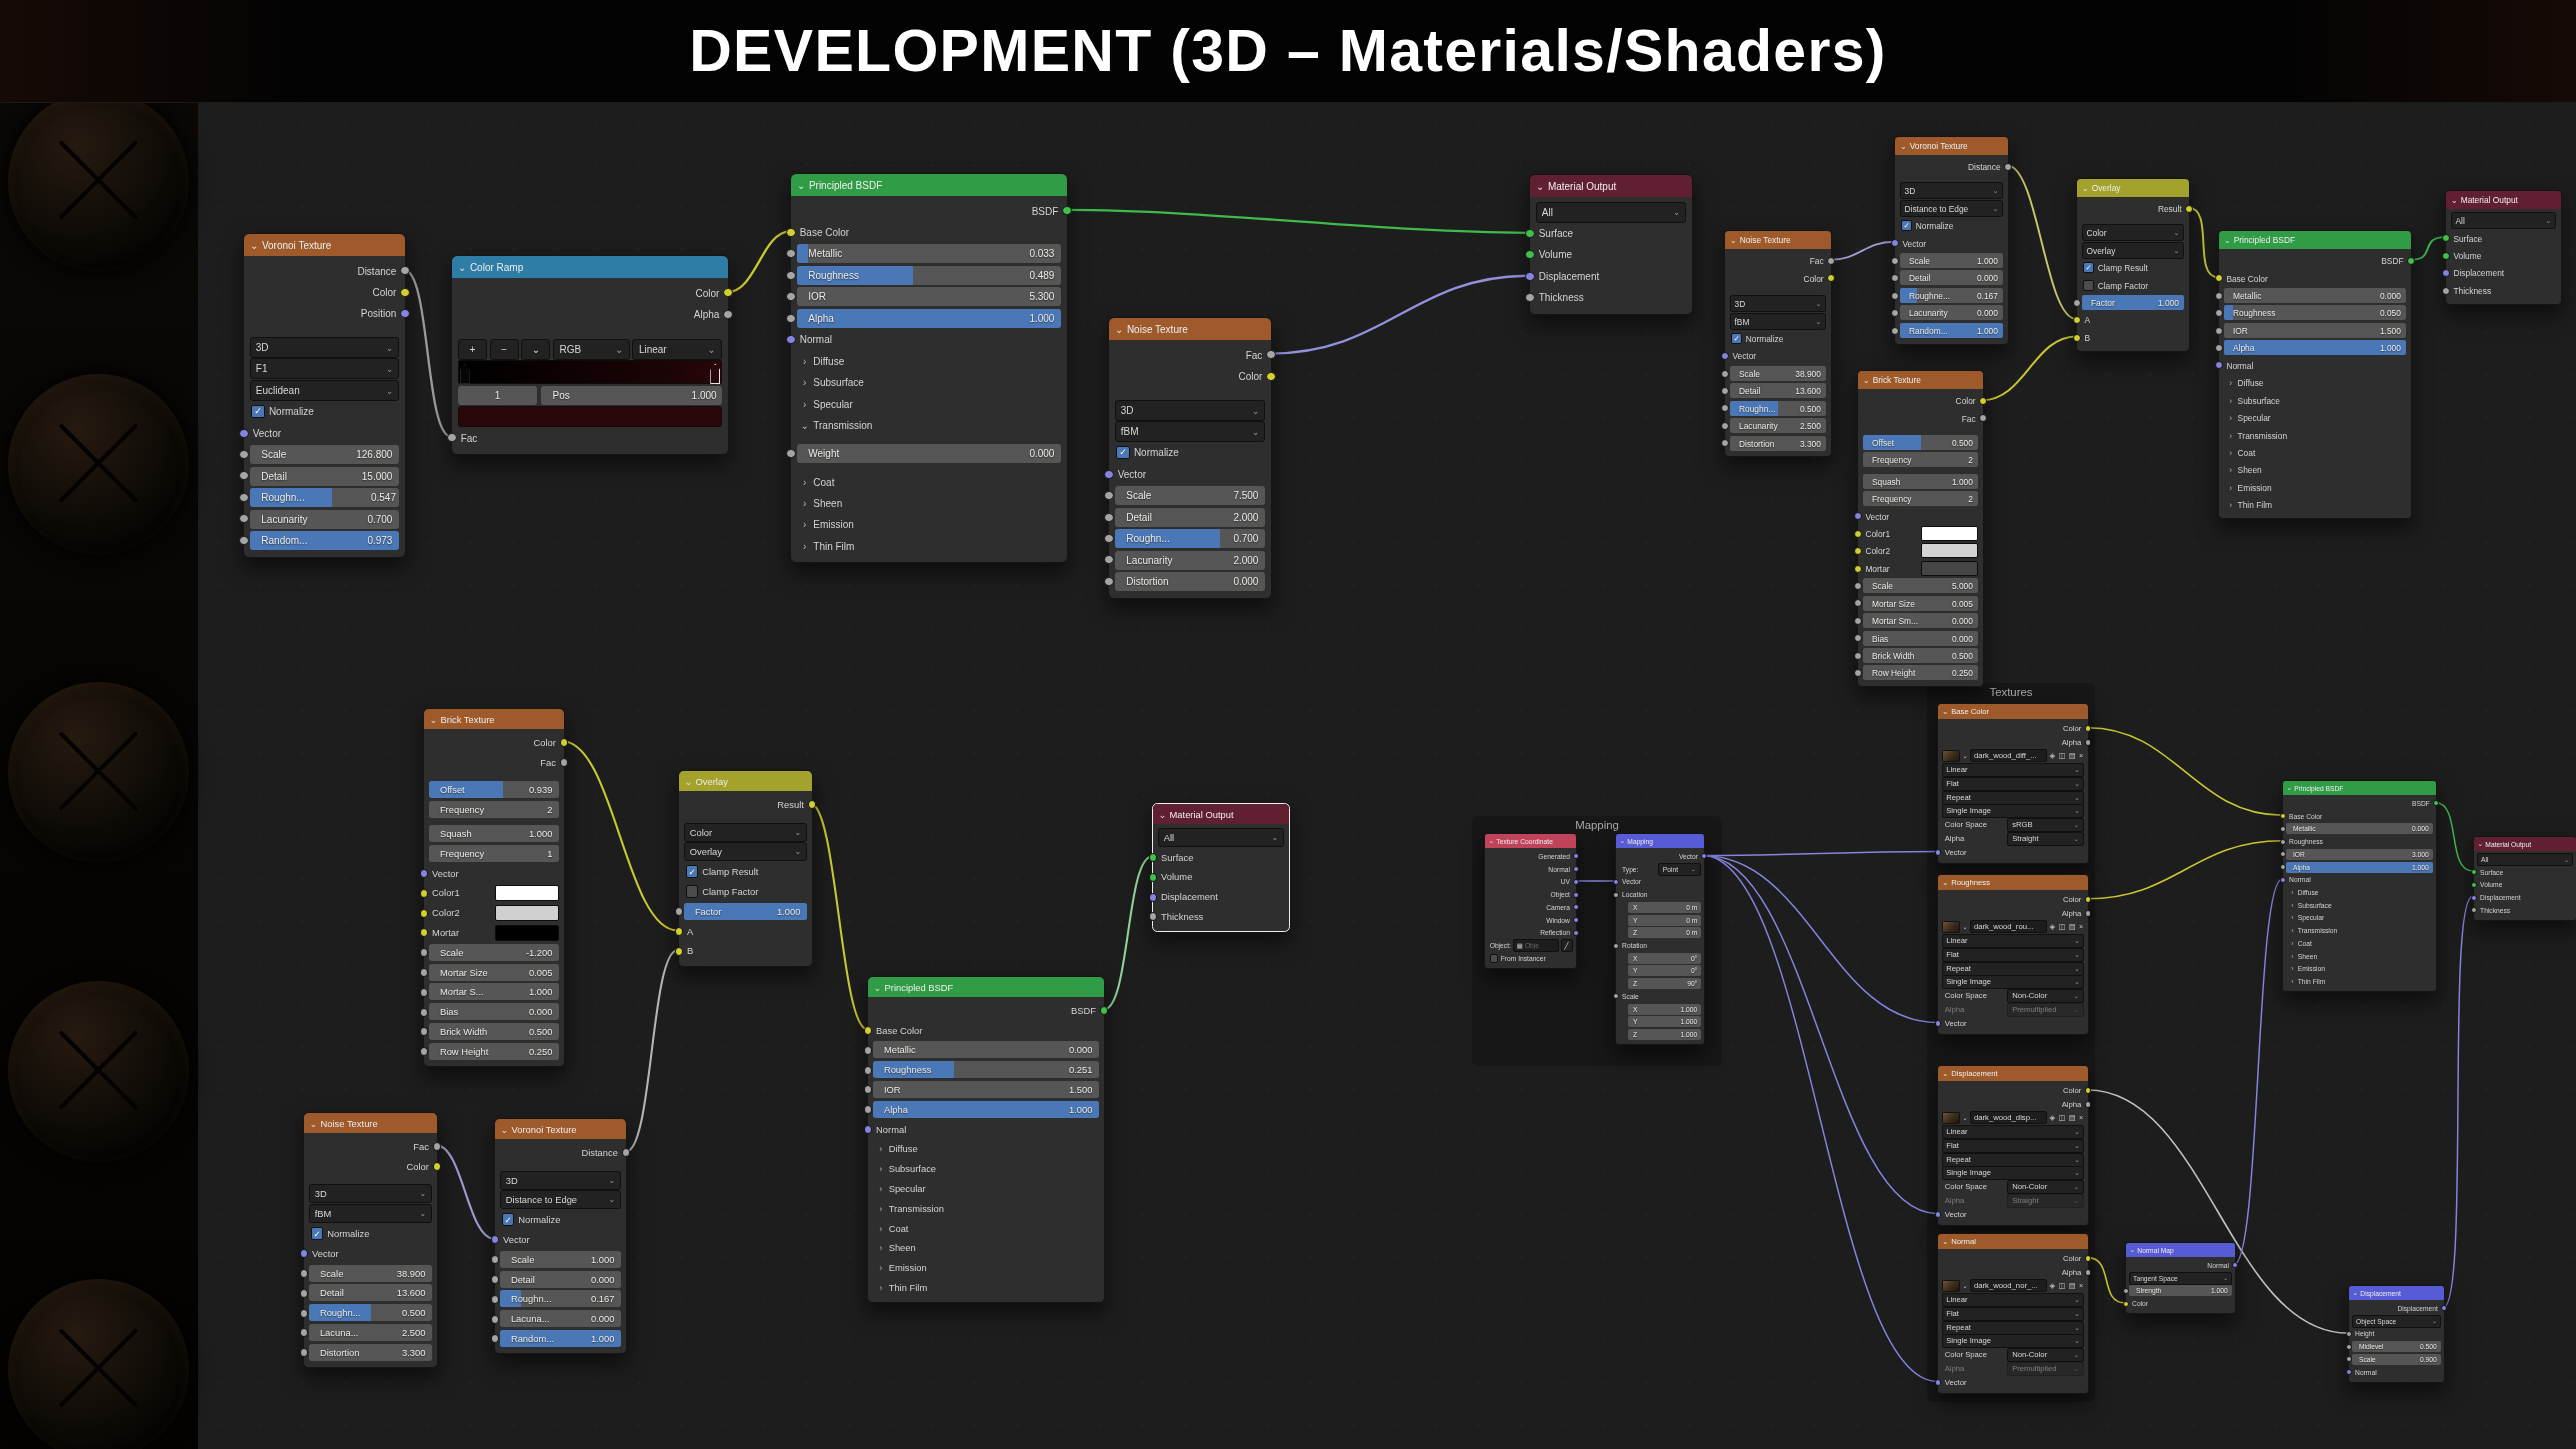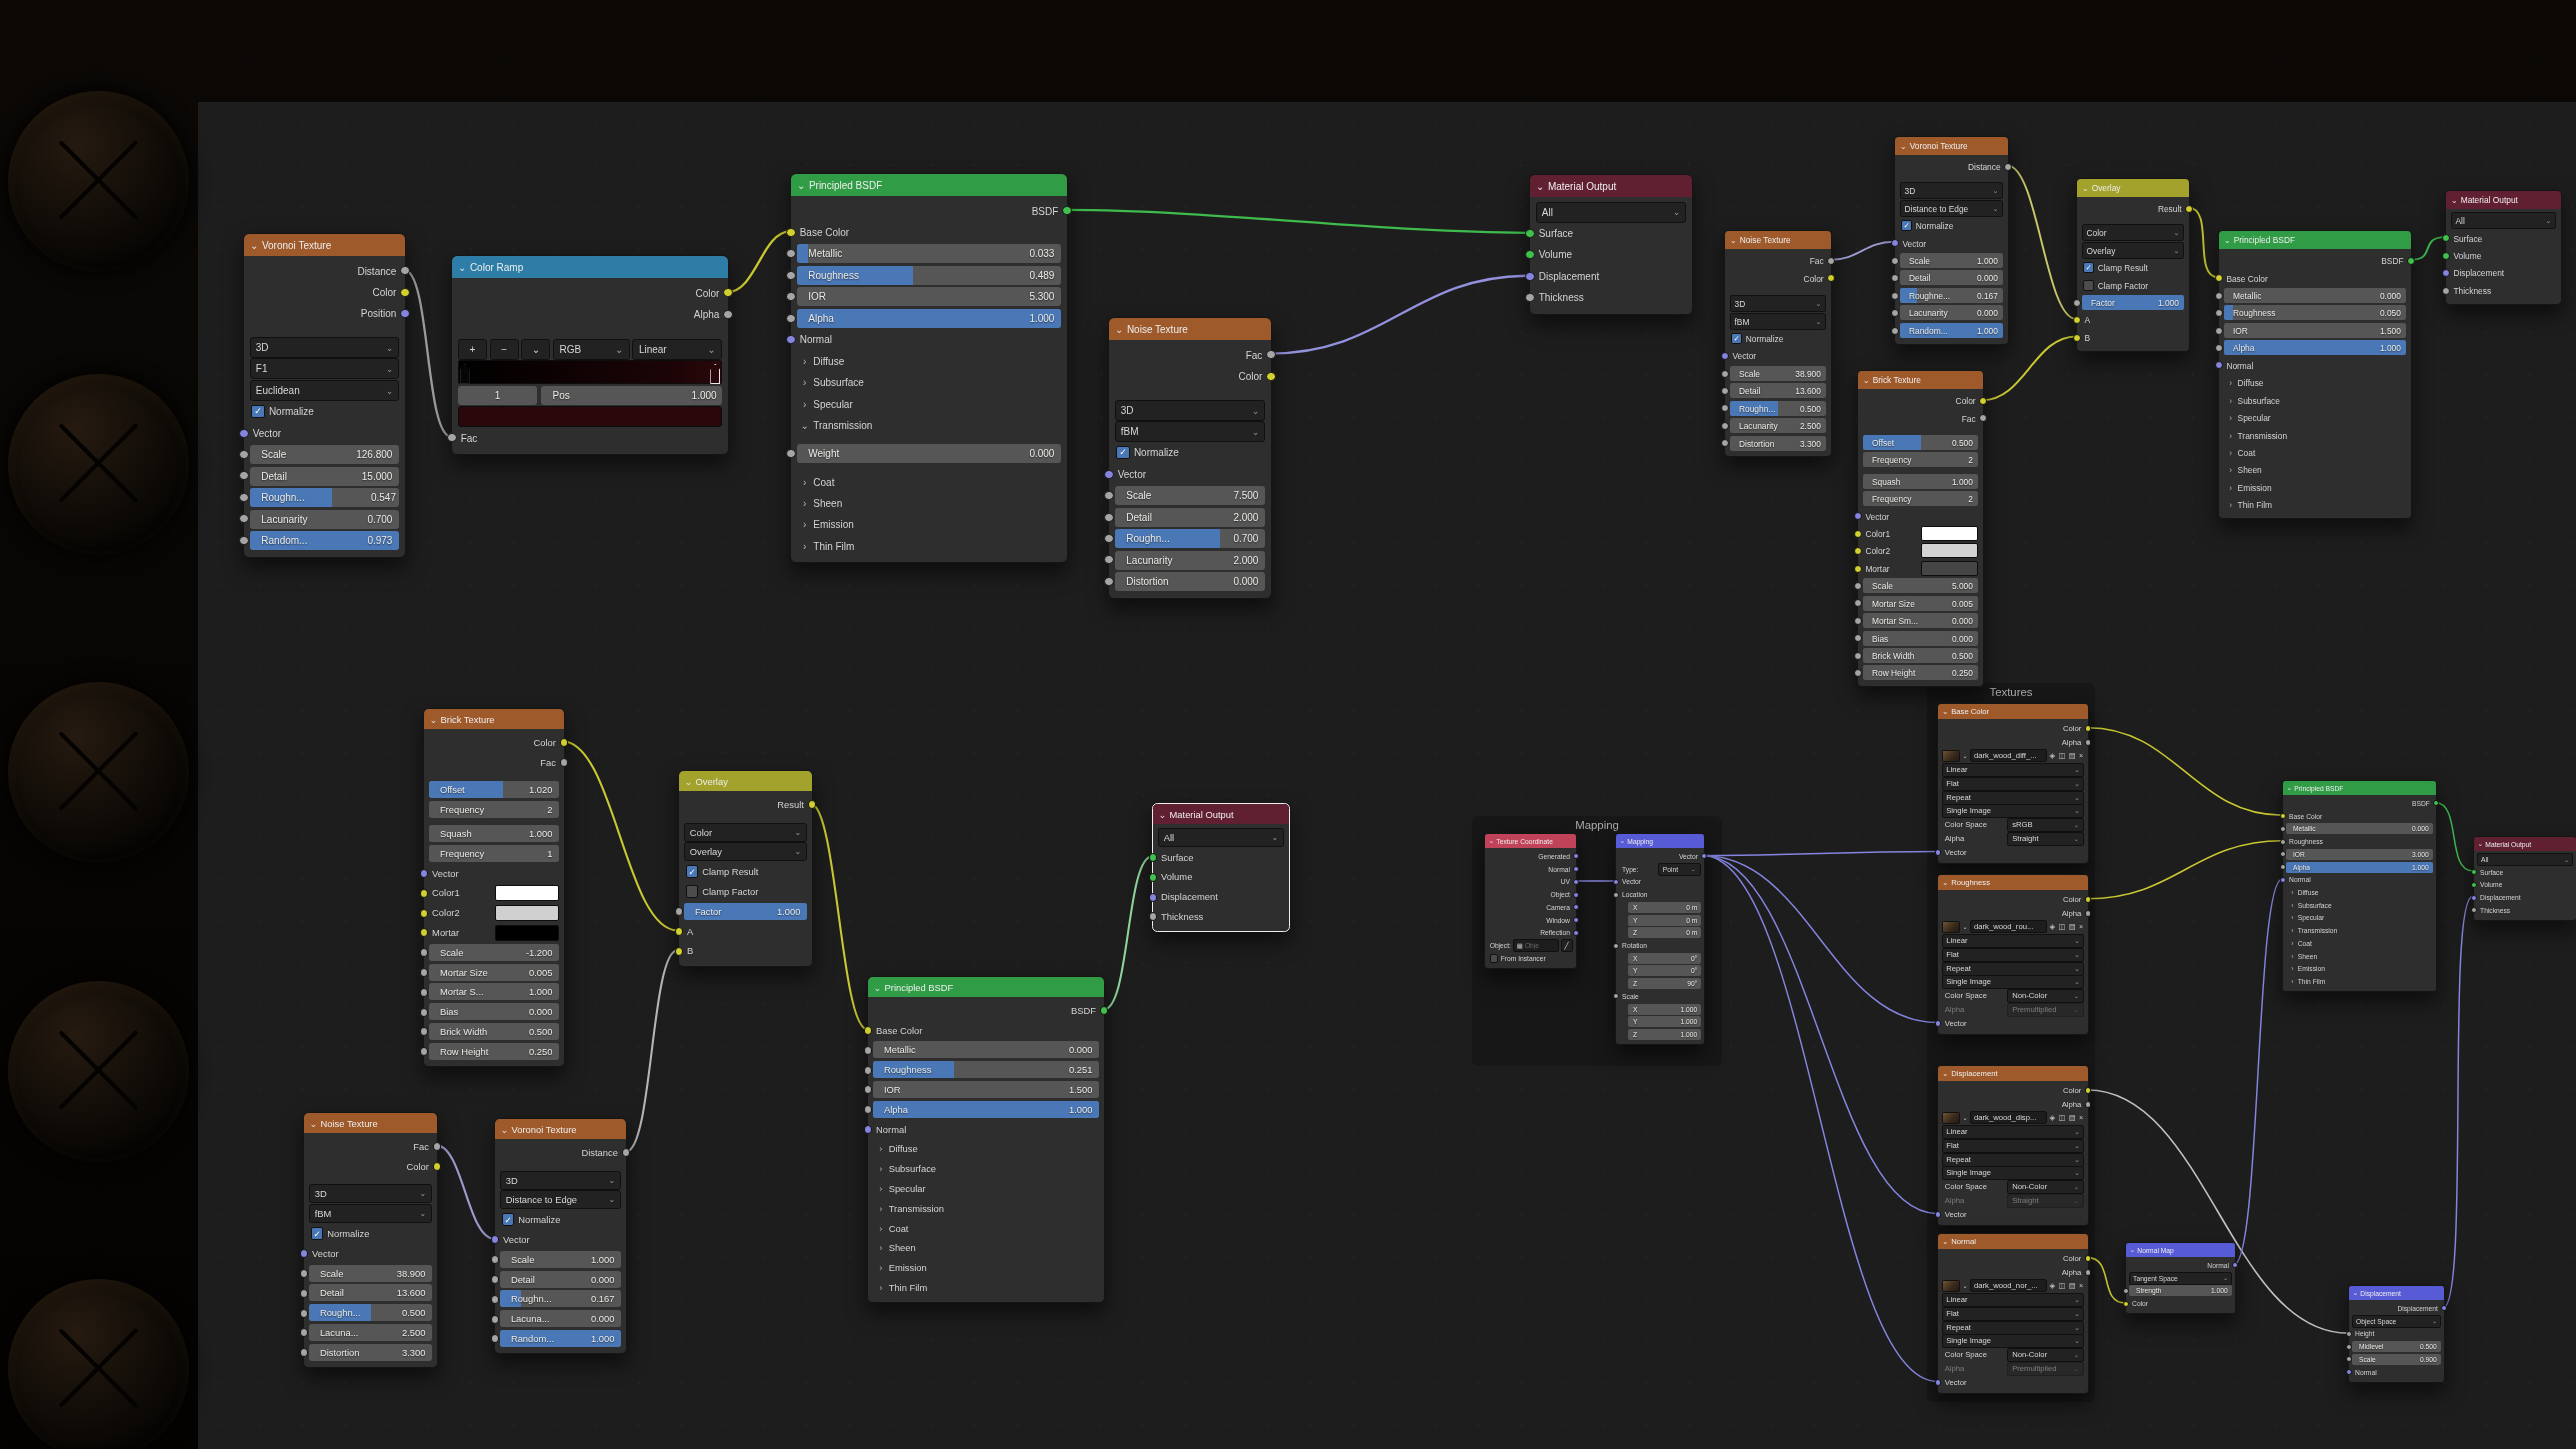--- a/index.html
+++ b/index.html
@@ -36,20 +36,23 @@
   .ddp .dchev{margin-left:auto;color:#9a9a9a;}
   .lab{color:#d4d4d4;}
   .colrow .cc{color:#b5b5b5;}
   .swb{border:0.7px solid #0d0d0d;border-radius:2px;}
 </style>
 </head>
 <body>
 
 <div class="page">
   <div class="canvas"></div>
+  <div class="titlebar">
+    <span>DEVELOPMENT (3D – Materials/Shaders)</span>
+  </div>
   <div id="decor">
       <div class="leather-btn" style="left: 8px; top: 91px; width: 181px; height: 181px;"></div>
       <div class="leather-btn" style="left: 8px; top: 374px; width: 181px; height: 181px;"></div>
       <div class="leather-btn" style="left: 8px; top: 682px; width: 181px; height: 181px;"></div>
       <div class="leather-btn" style="left: 8px; top: 981px; width: 181px; height: 181px;"></div>
       <div class="leather-btn" style="left: 8px; top: 1279px; width: 181px; height: 181px;"></div>
     </div>
   <div id="frames">
       <div class="frame" style="left: 1472px; top: 816px; width: 250px; height: 250px;">
         <div class="flabel" style="top: 2.7px; font-size: 11.4px;">Mapping</div>
@@ -804,21 +807,21 @@
           <span class="lab" style="padding-right: 2.7px;">Color</span>
         </div>
         <div class="sock" style="width: 6.7px; height: 6.7px; background: rgb(165, 165, 165); top: 49px; right: -4.4px; border-width: 1px;"></div>
         <div class="row" style="left: 5.4px; right: 5.4px; top: 45px; height: 17.4px; justify-content: flex-end;">
           <span class="lab" style="padding-right: 2.7px;">Fac</span>
         </div>
         <div class="row" style="left: 5.4px; right: 5.4px; top: 72px; height: 17.4px;">
           <div class="pill" style="width: 100%; height: 100%; border-radius: 2.7px;">
             <div class="fill" style="width: 57%;"></div>
             <span class="pl" style="margin-left: 10.5px;">Offset</span>
-            <span class="pv" style="margin-left: auto; margin-right: 6.1px;">1.020</span>
+            <span class="pv" style="margin-left: auto; margin-right: 6.1px;">0.939</span>
           </div>
         </div>
         <div class="row" style="left: 5.4px; right: 5.4px; top: 92px; height: 17.4px;">
           <div class="pill" style="width: 100%; height: 100%; border-radius: 2.7px;">
             <span class="pl" style="margin-left: 10.5px;">Frequency</span>
             <span class="pv" style="margin-left: auto; margin-right: 6.1px;">2</span>
           </div>
         </div>
         <div class="row" style="left: 5.4px; right: 5.4px; top: 116px; height: 17.4px;">
           <div class="pill" style="width: 100%; height: 100%; border-radius: 2.7px;">

